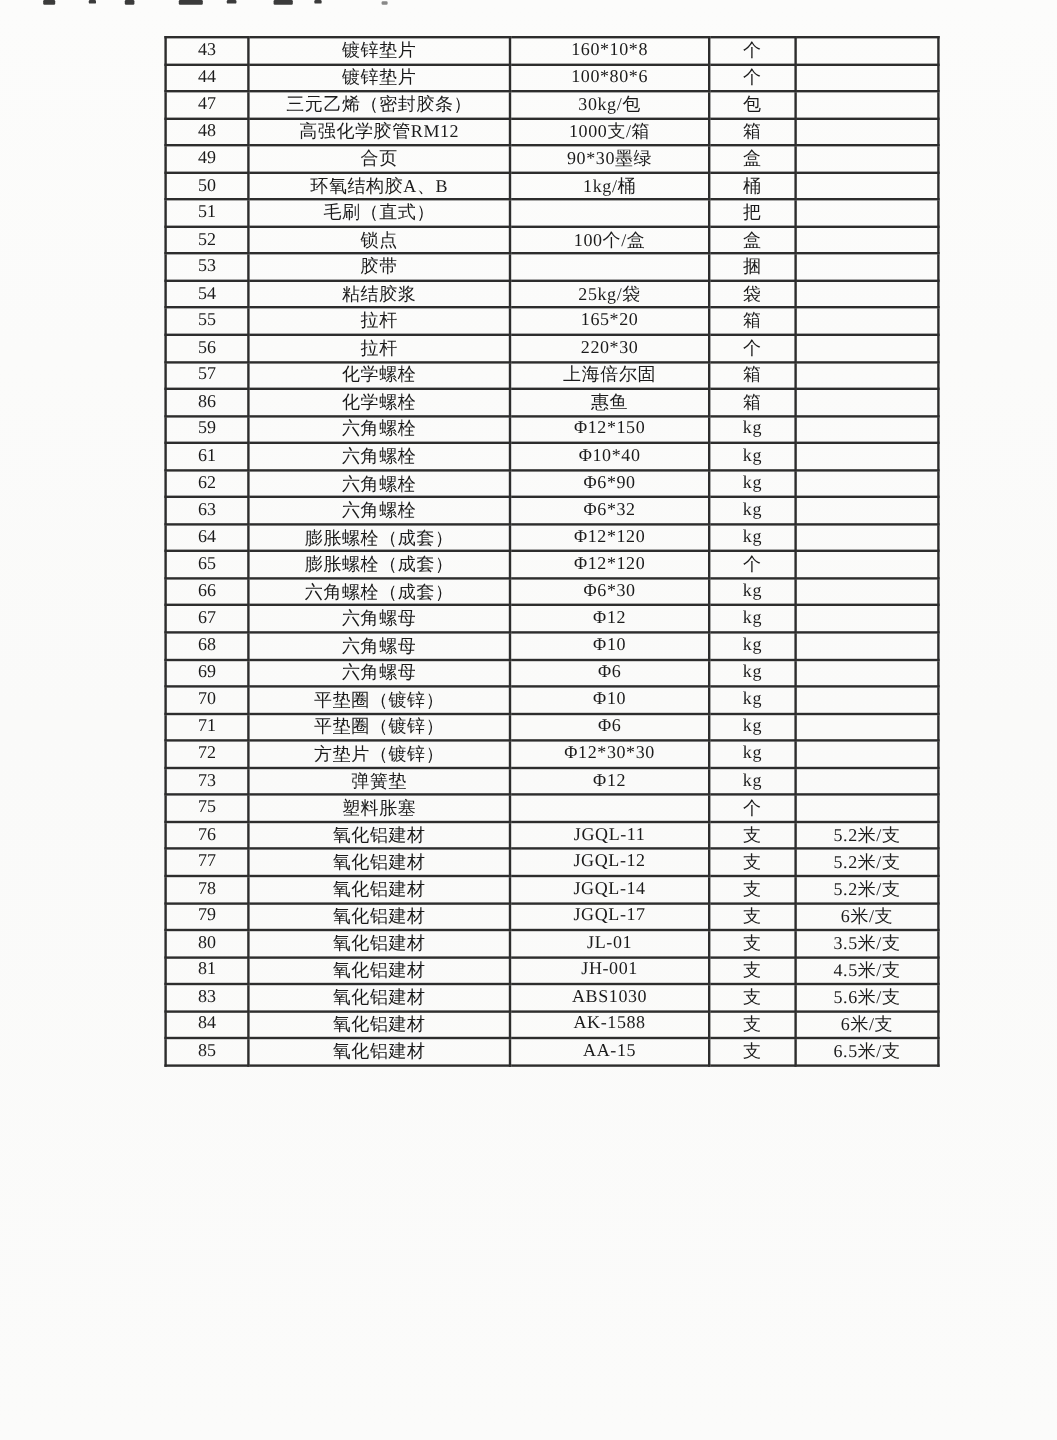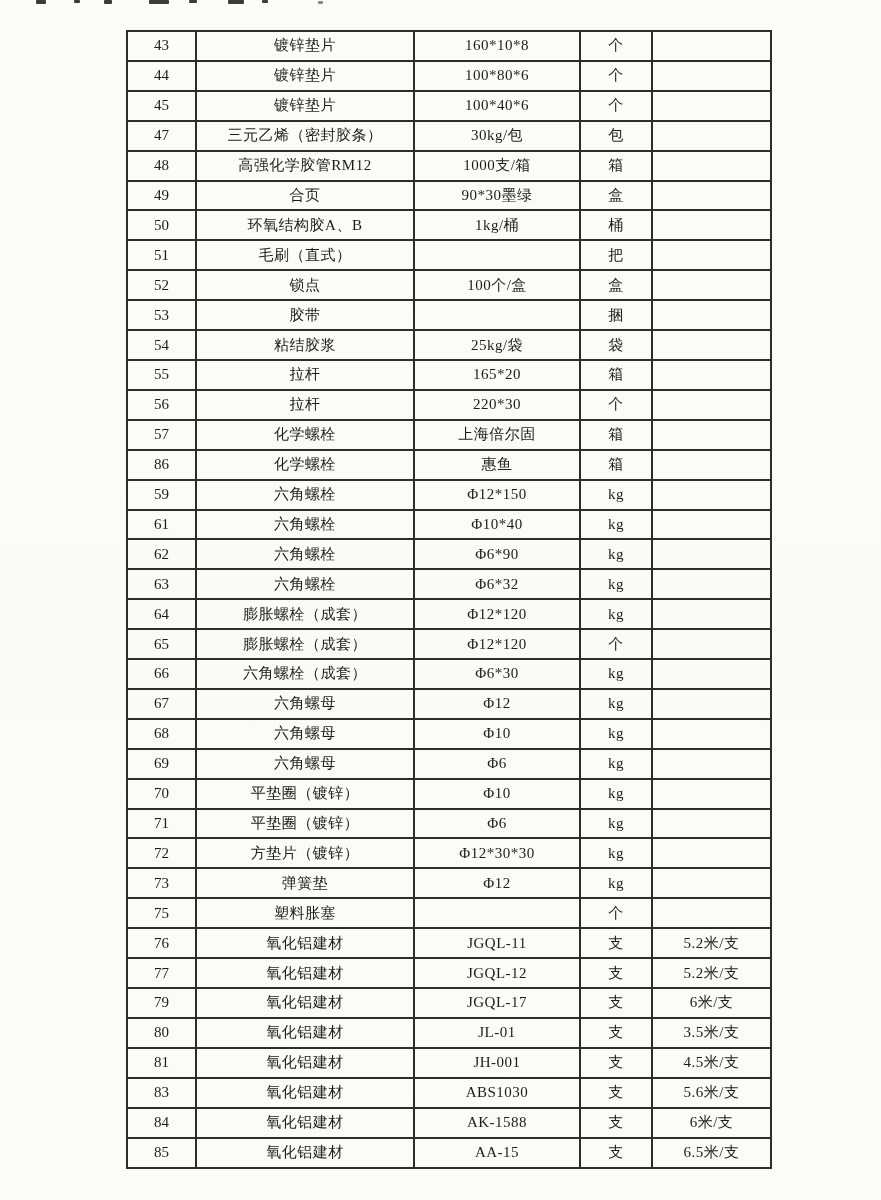--- a/index.html
+++ b/index.html
@@ -19,24 +19,24 @@
     inset: 0;
     background: linear-gradient(180deg, #fcfcfb 0%, #fafaf9 50%, #fbfbfa 100%);
   }
   .artifact {
     position: absolute;
     background: #3b3b3b;
     border-radius: 1px;
   }
   table.materials {
     position: absolute;
-    left: 126px;
+    left: 137px;
     top: 30px;
     width: 644px;
-    height: 1139px;
+    height: 859px;
     border-collapse: collapse;
     table-layout: fixed;
     background: transparent;
   }
   table.materials td {
     border: 2px solid #2d2d2d;
     text-align: center;
     vertical-align: middle;
     font-family: "Liberation Serif", "DejaVu Serif", serif;
     font-size: 15px;
@@ -81,27 +81,20 @@
           <td class="note"></td>
         </tr>
         <tr>
           <td class="seq">44</td>
           <td class="name">镀锌垫片</td>
           <td class="spec">100*80*6</td>
           <td class="unit">个</td>
           <td class="note"></td>
         </tr>
         <tr>
-          <td class="seq">45</td>
-          <td class="name">镀锌垫片</td>
-          <td class="spec">100*40*6</td>
-          <td class="unit">个</td>
-          <td class="note"></td>
-        </tr>
-        <tr>
           <td class="seq">47</td>
           <td class="name">三元乙烯（密封胶条）</td>
           <td class="spec">30kg/包</td>
           <td class="unit">包</td>
           <td class="note"></td>
         </tr>
         <tr>
           <td class="seq">48</td>
           <td class="name">高强化学胶管RM12</td>
           <td class="spec">1000支/箱</td>
@@ -287,20 +280,27 @@
           <td class="seq">76</td>
           <td class="name">氧化铝建材</td>
           <td class="spec">JGQL-11</td>
           <td class="unit">支</td>
           <td class="note">5.2米/支</td>
         </tr>
         <tr>
           <td class="seq">77</td>
           <td class="name">氧化铝建材</td>
           <td class="spec">JGQL-12</td>
+          <td class="unit">支</td>
+          <td class="note">5.2米/支</td>
+        </tr>
+        <tr>
+          <td class="seq">78</td>
+          <td class="name">氧化铝建材</td>
+          <td class="spec">JGQL-14</td>
           <td class="unit">支</td>
           <td class="note">5.2米/支</td>
         </tr>
         <tr>
           <td class="seq">79</td>
           <td class="name">氧化铝建材</td>
           <td class="spec">JGQL-17</td>
           <td class="unit">支</td>
           <td class="note">6米/支</td>
         </tr>

